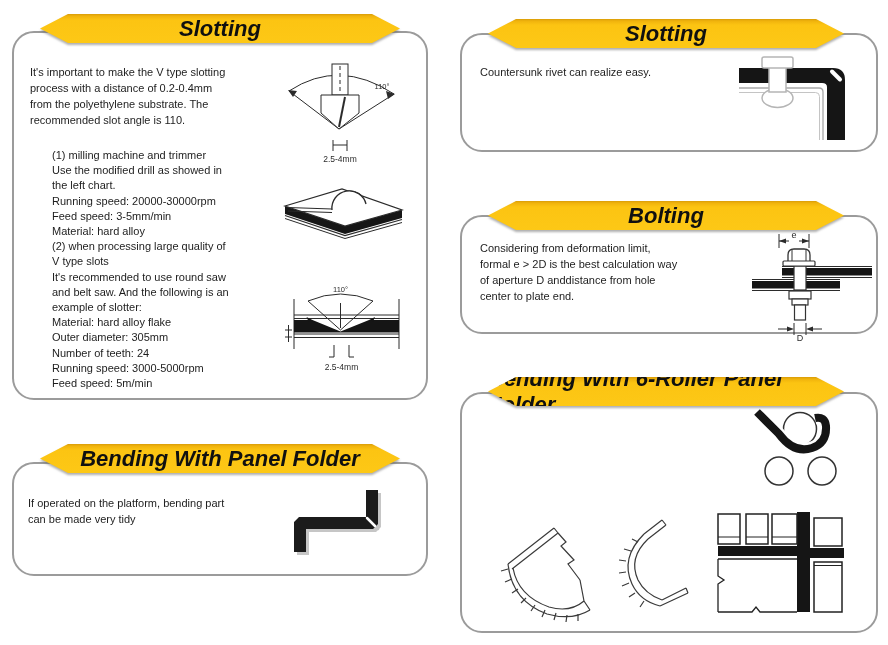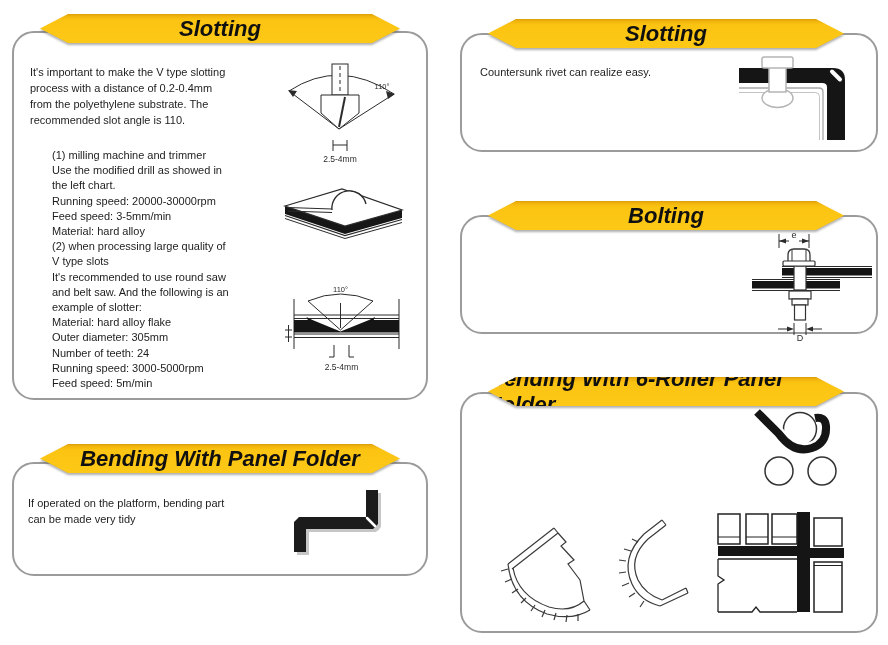--- a/index.html
+++ b/index.html
@@ -105,20 +105,24 @@
     <rect x="34" y="10" width="17" height="28" fill="#fff" stroke="#b5b5b5" stroke-width="1.5"></rect>
     <rect x="27" y="3" width="31" height="11" rx="2" fill="#fff" stroke="#b5b5b5" stroke-width="1.5"></rect>
   </svg>
 
   <div class="panel" style="left:460px;top:215px;width:418px;height:119px;"></div>
   <div class="banner-wrap" style="left:488px;top:201px;width:356px;">
     <div class="banner">
         <span>Bolting</span>
       </div>
   </div>
+  <div class="txt" style="left:480px;top:240px;width:282px;">Considering from deformation limit,
+formal e &gt; 2D is the best calculation way
+of aperture D anddistance from hole
+center to plate end.</div>
 
   <svg style="left:752px;top:228px;" width="120" height="114" viewBox="0 0 120 114">
     <path d="M27,6 V20 M57,6 V20 M27,13 H37 M47,13 H57" stroke="#2b2b2b" stroke-width="1"></path>
     <path d="M27,13 L34,10.5 L34,15.5 Z M57,13 L50,10.5 L50,15.5 Z" fill="#2b2b2b"></path>
     <path d="M30,38.5 H120 M30,49.5 H120" stroke="#2b2b2b" stroke-width="1"></path>
     <rect x="30" y="40" width="90" height="7.5" fill="#151515"></rect>
     <path d="M0,51.5 H88 M0,62.5 H88" stroke="#2b2b2b" stroke-width="1"></path>
     <rect x="0" y="53" width="88" height="7.5" fill="#151515"></rect>
     <rect x="42" y="38" width="12" height="24" fill="#fff" stroke="#333" stroke-width="1.2"></rect>
     <path d="M36,34 V27 Q36,21 42,21 H52 Q58,21 58,27 V34 Z" fill="#fff" stroke="#333" stroke-width="1.3"></path>

